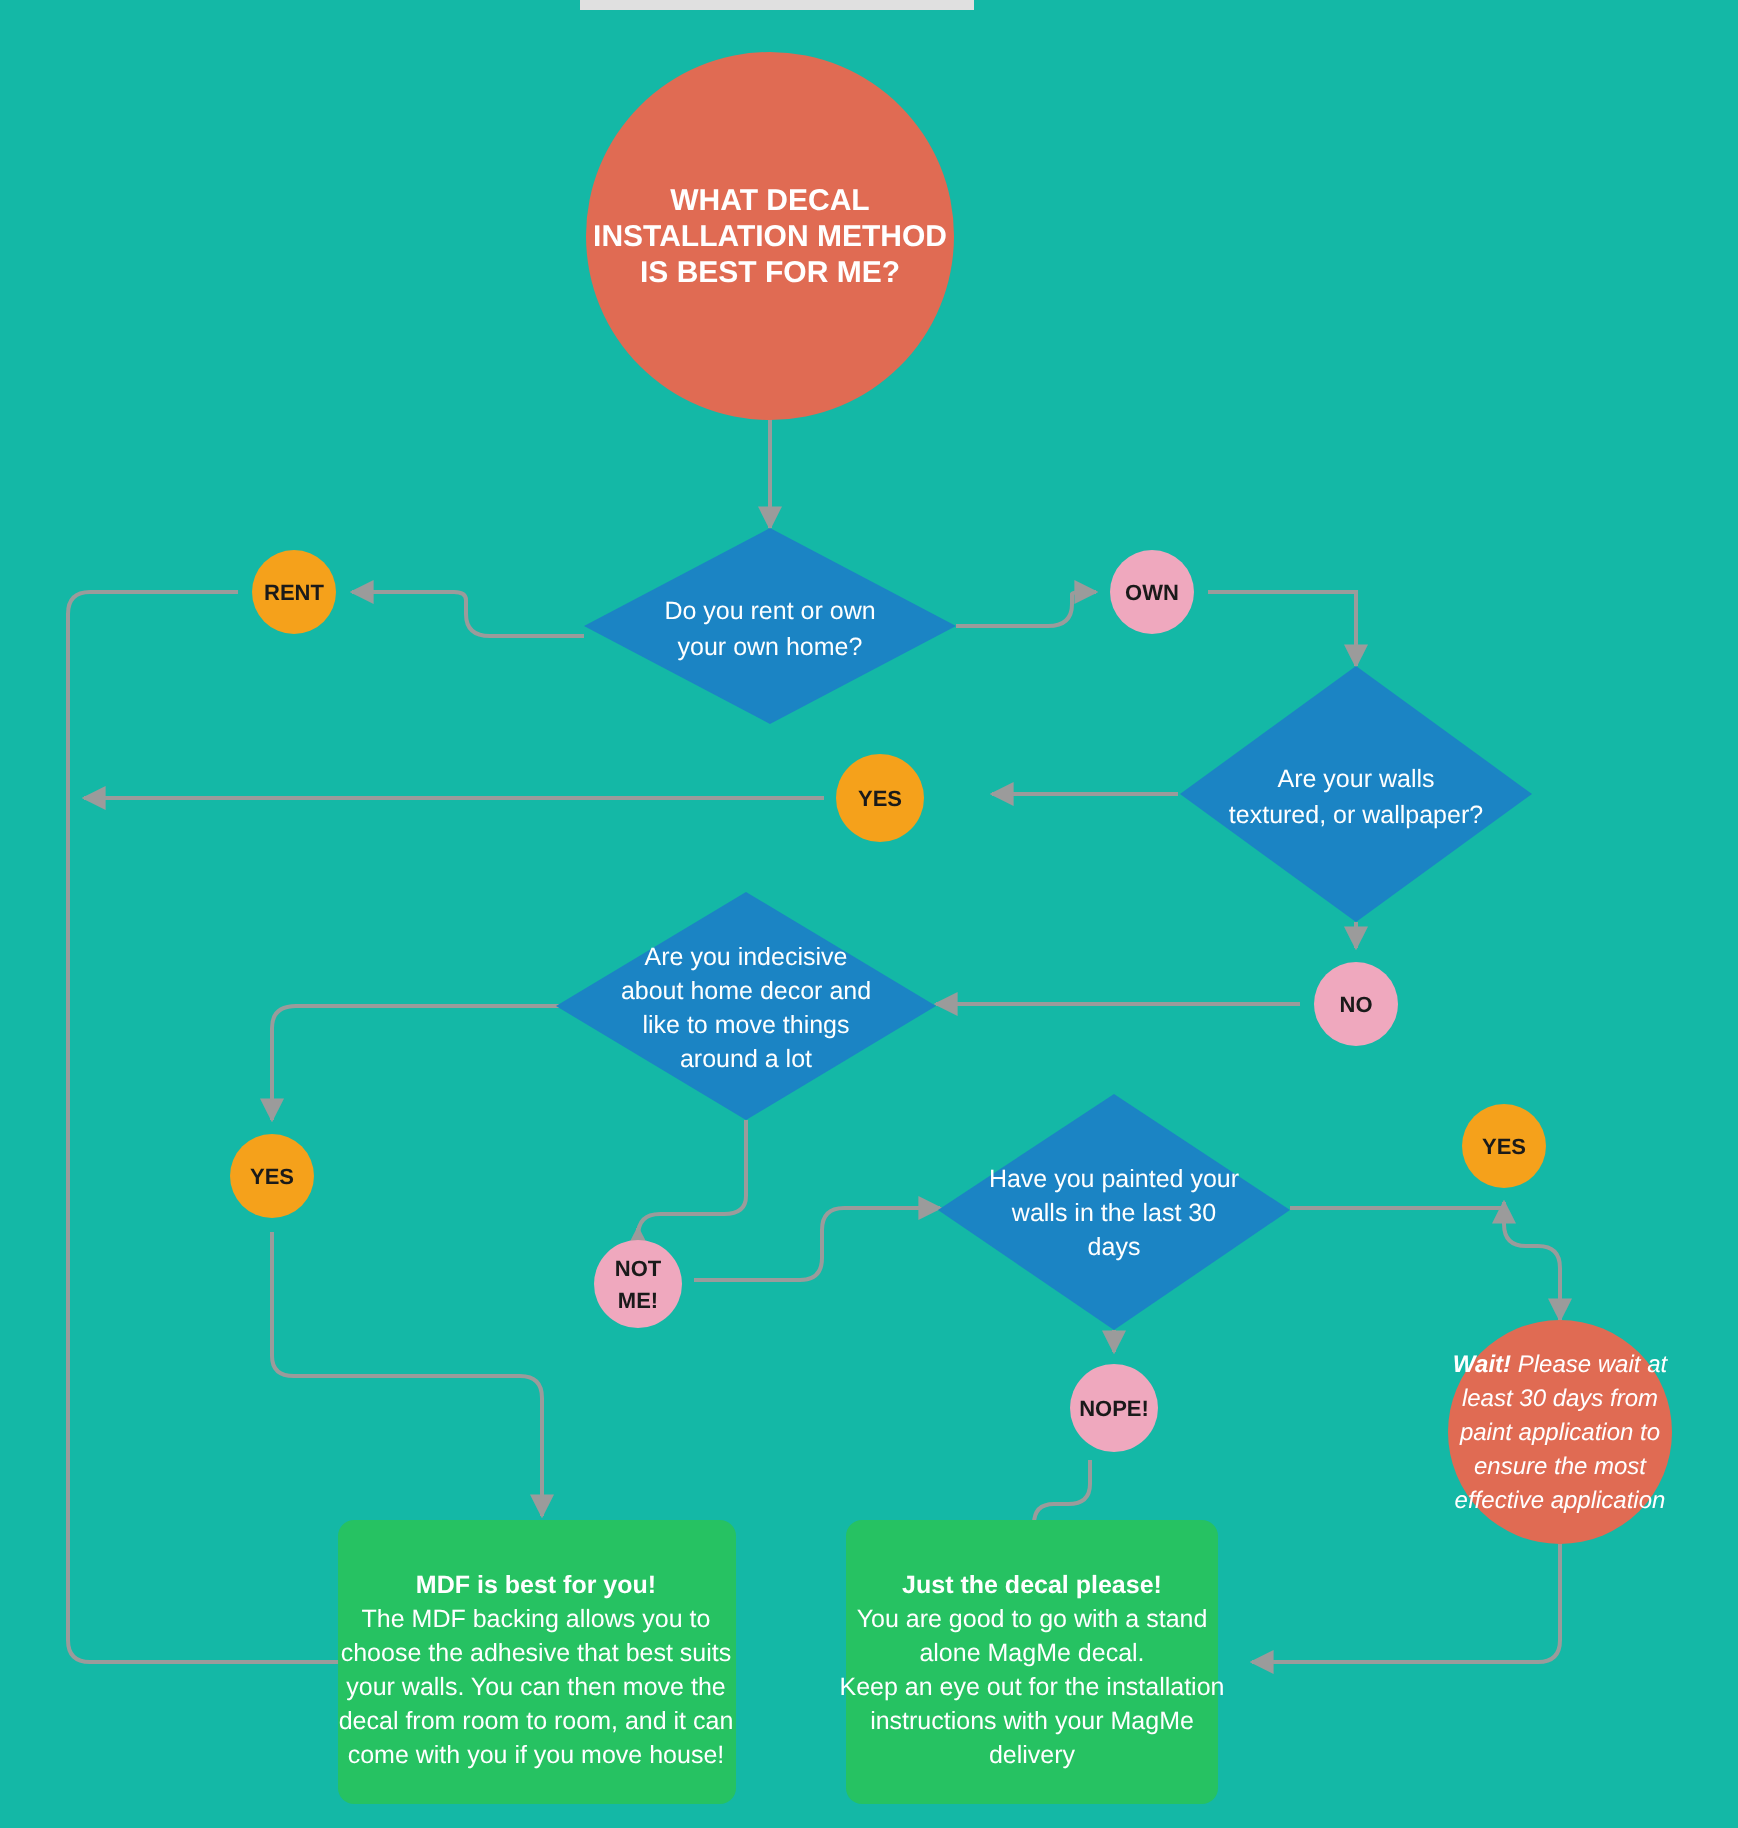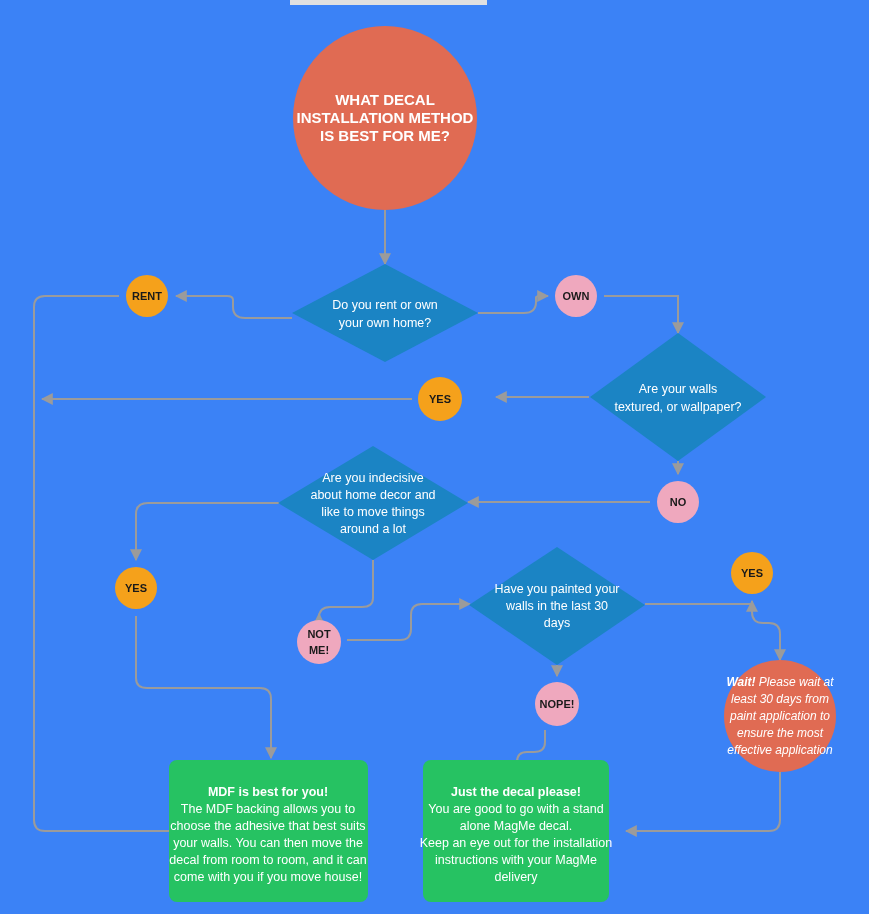--- a/index.html
+++ b/index.html
@@ -10,21 +10,21 @@
   body {
     font-family: "Liberation Sans", sans-serif;
     width: 869px;
     height: 914px;
     overflow: hidden;
   }
   #chart-root {
     position: relative;
     width: 869px;
     height: 914px;
-    background: #3b82f6;
+    background: #14b8a6;
   }
   svg.flow {
     position: absolute;
     top: 0;
     left: 0;
     width: 869px;
     height: 914px;
   }
   .conn {
     fill: none;

